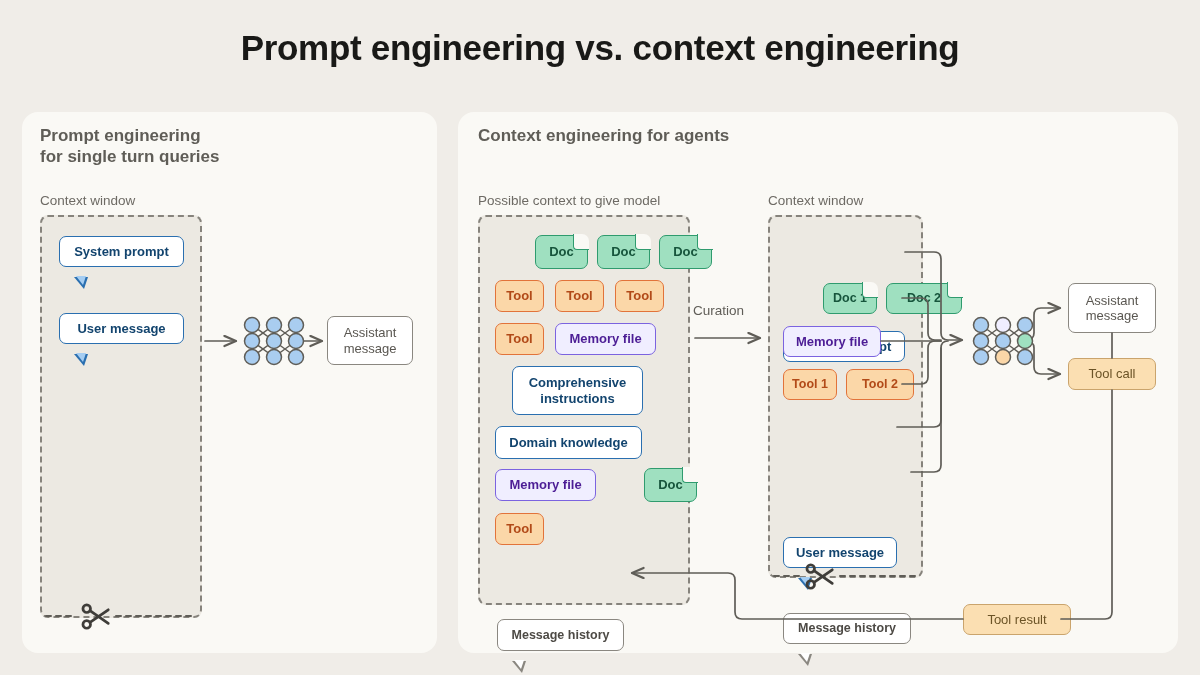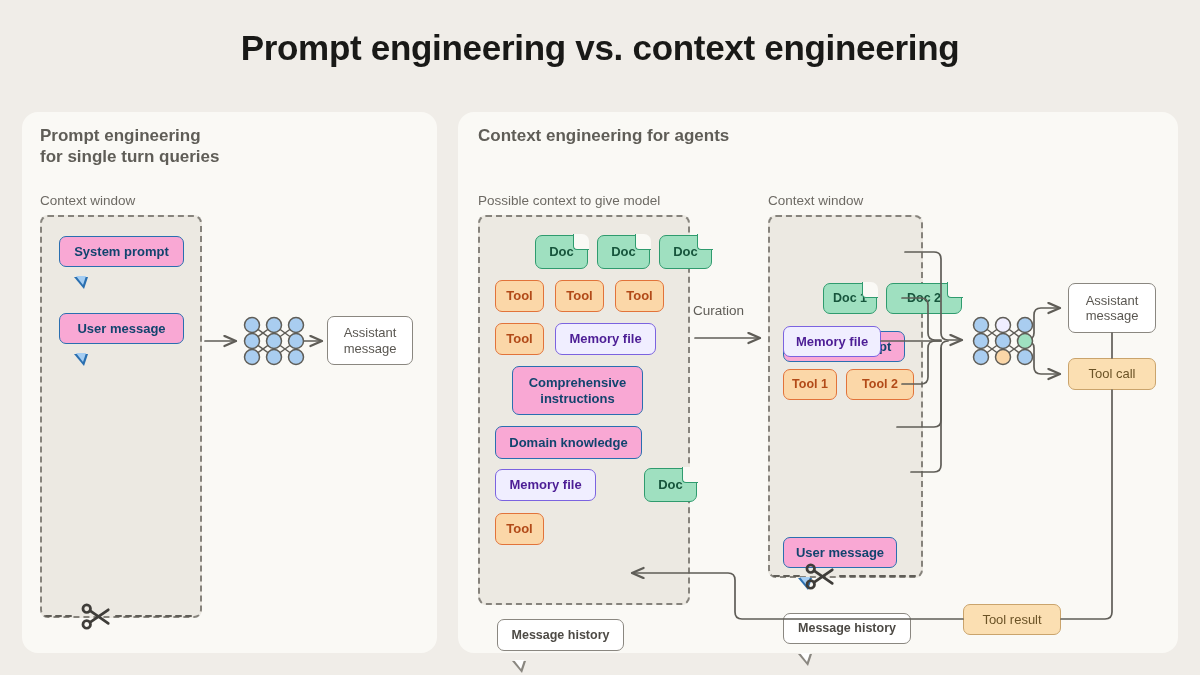--- a/index.html
+++ b/index.html
@@ -57,21 +57,21 @@
     border-radius:7px;
     border-width:1.6px; border-style:solid;
     font-weight:bold;
     line-height:1.18;
     white-space:pre-line;
   }
 
   .n-doc   { background:#9fe0c0; border-color:#2f9b6e; color:#17553c; }
   .n-tool  { background:#fbd7a8; border-color:#e2733a; color:#b24a18; }
   .n-mem   { background:#f0eeff; border-color:#7b63e0; color:#4c1d95; }
-  .n-blue  { background:#f9a8d4; border-color:#2a6fb0; color:#12446e;border-radius:7px; }
+  .n-blue  { background:#ffffff; border-color:#2a6fb0; color:#12446e;border-radius:7px; }
   .n-white { background:#ffffff; border-color:#8a8780; color:#4d4a45; font-weight:bold; }
   .n-plain { background:#ffffff; border-color:#8a8780; color:#5a5751; font-weight:normal;}
   .n-toolcall { background:#fbdfb2; border-color:#caa46c; color:#6b5326; font-weight:normal;}
 
   
   .n-doc {
     border-radius:7px;
     margin-left:40px;
   }
   .doc-fold {
@@ -220,21 +220,21 @@
   <div class="node n-white bubble" style="left:783px; top:457px; width:128px; height:31px; font-size:12.5px; background:#ffffff;">
     <span>Message history</span>
     <span class="tail"></span>
   </div>
 
   <div class="node n-plain" style="left:1068px; top:283px; width:88px; height:50px; font-size:13px;">Assistant
 message</div>
 
   <div class="node n-toolcall" style="left:1068px; top:358px; width:88px; height:32px; font-size:13px;">Tool call</div>
 
-  <div class="node n-toolcall" style="left:963px; top:604px; width:98px; height:31px; font-size:13px;">Tool result</div>
+  <div class="node n-toolcall" style="left:963px; top:604px; width:108px; height:31px; font-size:13px;">Tool result</div>
 
   <svg class="overlay">
     <defs>
       <marker id="arw" markerWidth="9" markerHeight="9" refX="7.4" refY="3.6" orient="auto" markerUnits="strokeWidth">
         <path d="M0.6,0.6 L7.4,3.6 L0.6,6.6" fill="none" stroke="#5f5d57" stroke-width="1.3" stroke-linecap="round" stroke-linejoin="round"></path>
       </marker>
     </defs>
 
     <g stroke="#5f5d57" stroke-width="1.7" fill="none" stroke-linecap="round" stroke-linejoin="round">
 

